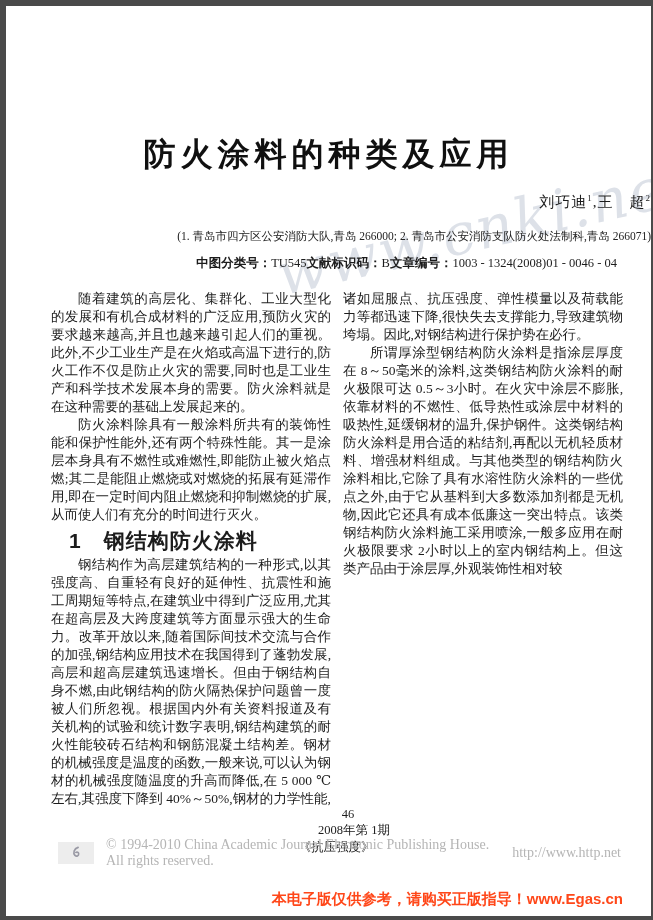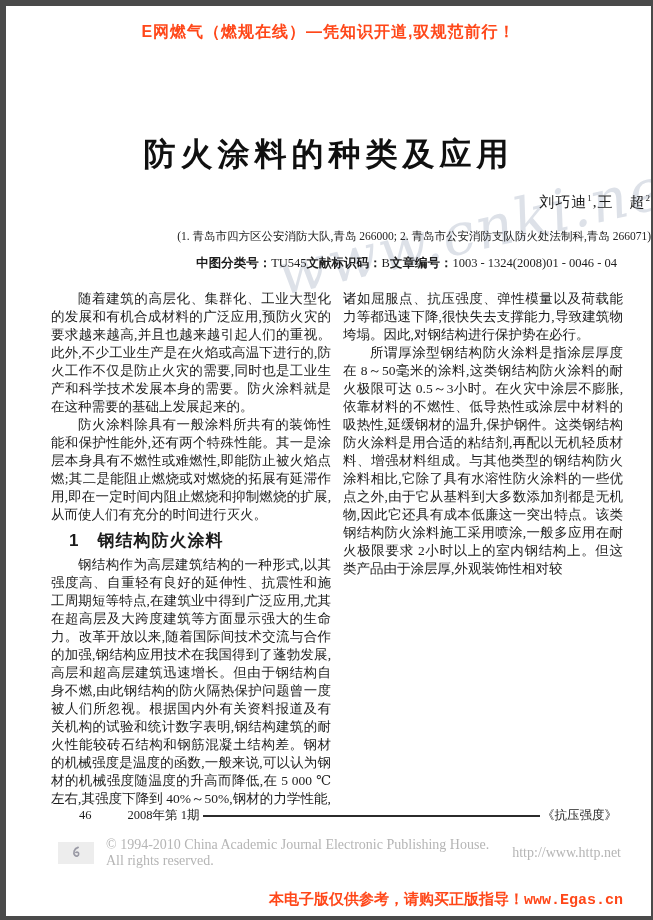--- a/index.html
+++ b/index.html
@@ -54,58 +54,57 @@
   .meta-label { font-weight:bold; }
   .body-cols {
     position:absolute; top:284px; left:45px;
     width:572px; height:518px;
     column-count:2; column-gap:12px; column-fill:auto;
     font-size:13.5px; line-height:18px;
     text-align:justify; overflow:hidden; z-index:1;
   }
   .body-cols p { margin:0; text-indent:2em; }
   .section-heading {
-    font-size:17px; font-weight:600;
+    font-size:21px; font-weight:600;
     margin:8px 0 6px 18px; text-indent:0;
     font-family:"Liberation Sans","DejaVu Sans",sans-serif;
     letter-spacing:1px;
   }
   .footer-row {
     position:absolute; top:801px; left:49px; right:34px;
     display:flex; align-items:center;
-    font-size:12.5px; z-index:1;
+    font-size:12.5px; z-index:1;flex-direction:column;
   }
   .footer-page-no { margin-left:24px; }
   .footer-issue { margin-left:36px; }
   .footer-rule { flex:1; height:2px; background:#2b2b2b; margin:0 2px 0 4px; }
   .footer-journal { white-space:nowrap; }
   .copyright-row {
     position:absolute; top:831px; left:52px; right:30px;
     display:flex; align-items:center;
     color:#b5b5b5; font-size:14px; z-index:1;
   }
   .cnki-logo {
     width:36px; height:22px; background:#ededed;
     display:flex; align-items:center; justify-content:center;
     margin-right:12px; flex:0 0 auto;
   }
   .copyright-url { margin-left:10px; }
   .banner-bottom {
     position:absolute; top:884px; right:28px;
-    font-family:Liberation Mono, monospace;
+    font-family:Liberation Sans, sans-serif;
     font-size:15px; font-weight:bold;
     color:#ff4719; z-index:1;
   }
 </style>
 </head>
 <body>
 
 <div class="page">
 
-  <div class="banner-top">E网燃气（燃规在线）—凭知识开道,驭规范前行！</div>
 
   <div class="watermark">www.cnki.net</div>
 
   <div class="doc-title">防火涂料的种类及应用</div>
 
   <div class="authors">
     <span>刘巧迪</span><sup>1</sup><span>,</span><span>王　超</span><sup>2</sup>
   </div>
 
   <div class="affiliation">(1. 青岛市四方区公安消防大队,青岛 266000; 2. 青岛市公安消防支队防火处法制科,青岛 266071)</div>

